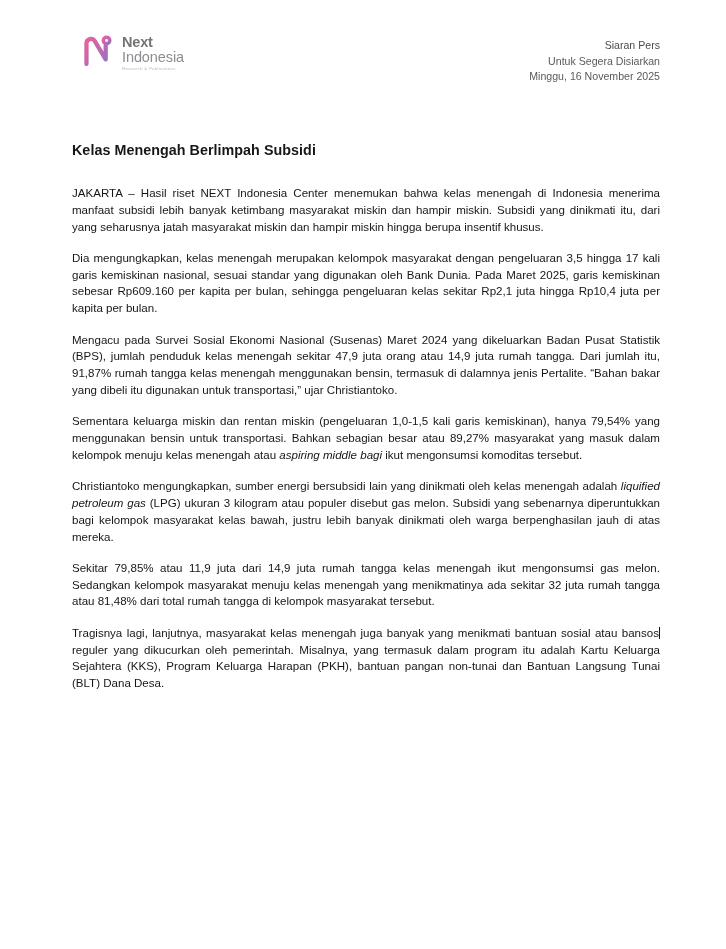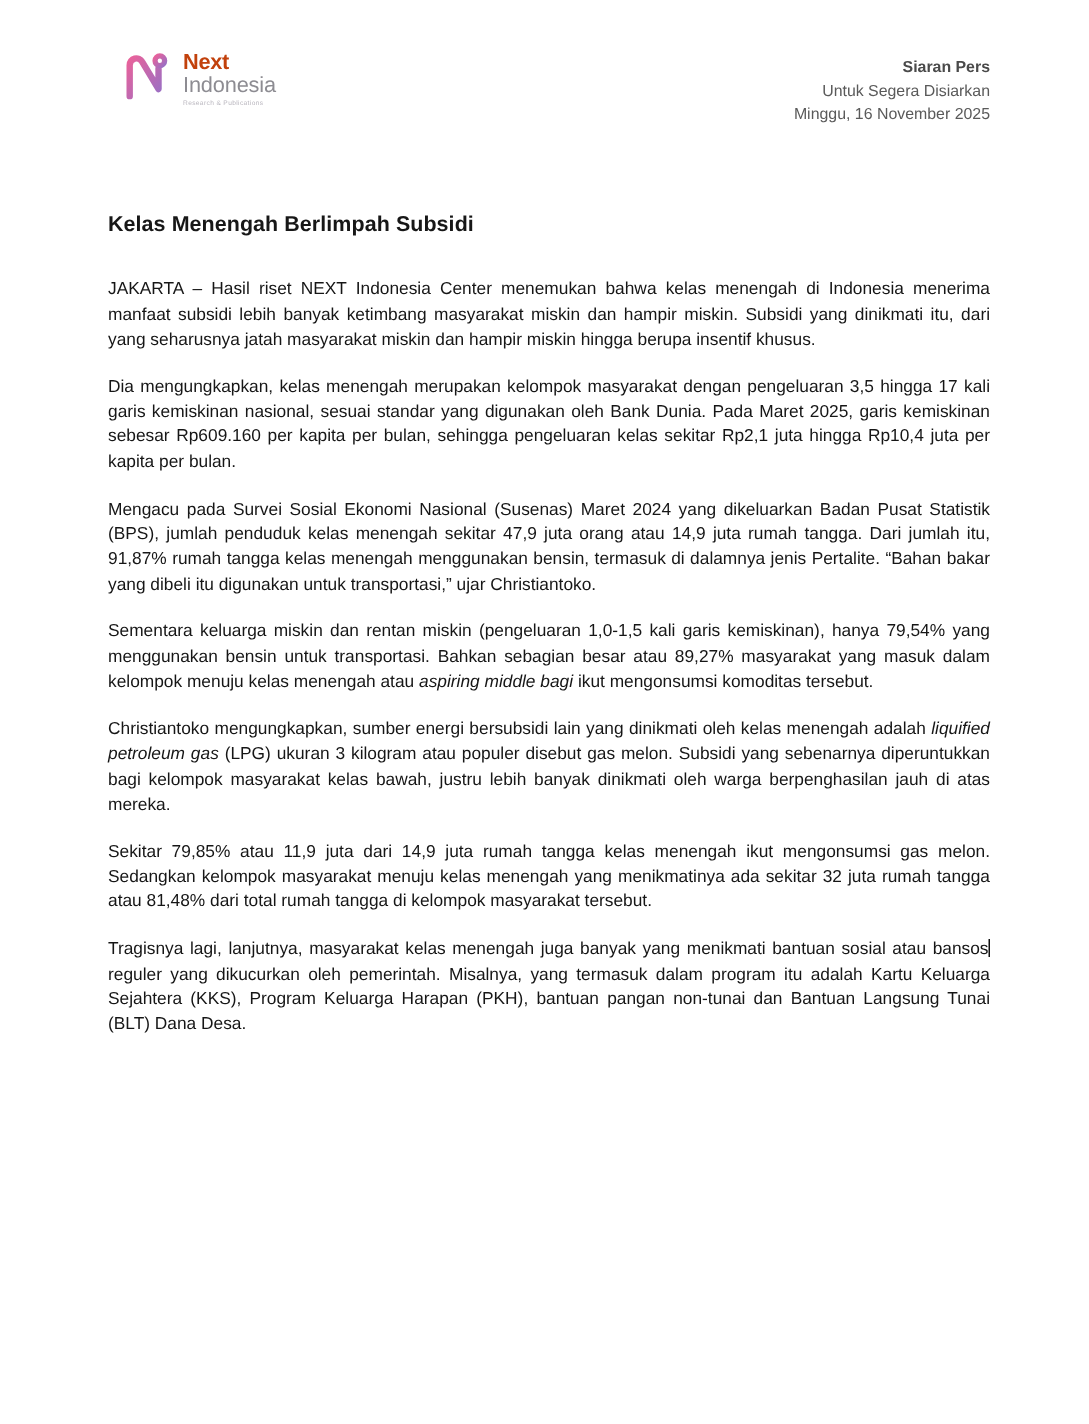--- a/index.html
+++ b/index.html
@@ -47,21 +47,21 @@
     display: flex;
     flex-direction: column;
     justify-content: flex-start;
     padding-top: 1px;
   }
   .logo-line1 {
     font-size: 14.5px;
     font-weight: bold;
     line-height: 1.02;
     letter-spacing: -0.2px;
-    color: #c2410c;
+    color: #737373;
   }
   .logo-line2 {
     font-size: 14.5px;
     font-weight: normal;
     line-height: 1.05;
     letter-spacing: -0.1px;
     color: #8d8c92;
   }
   .logo-tagline {
     font-size: 4.4px;
@@ -72,21 +72,21 @@
   }
 
   .header-meta {
     text-align: right;
     font-size: 10.6px;
     line-height: 1.48;
     color: #5a5a5a;
     padding-top: 10px;
   }
   .header-meta .bold {
-    font-weight: bold;
+    font-weight: normal;
     color: #4a4a4a;
   }
 
   
   .doc-title {
     text-align: left;
     font-size: 14.3px;
     font-weight: bold;
     color: #171717;
     margin-top: 52px;

